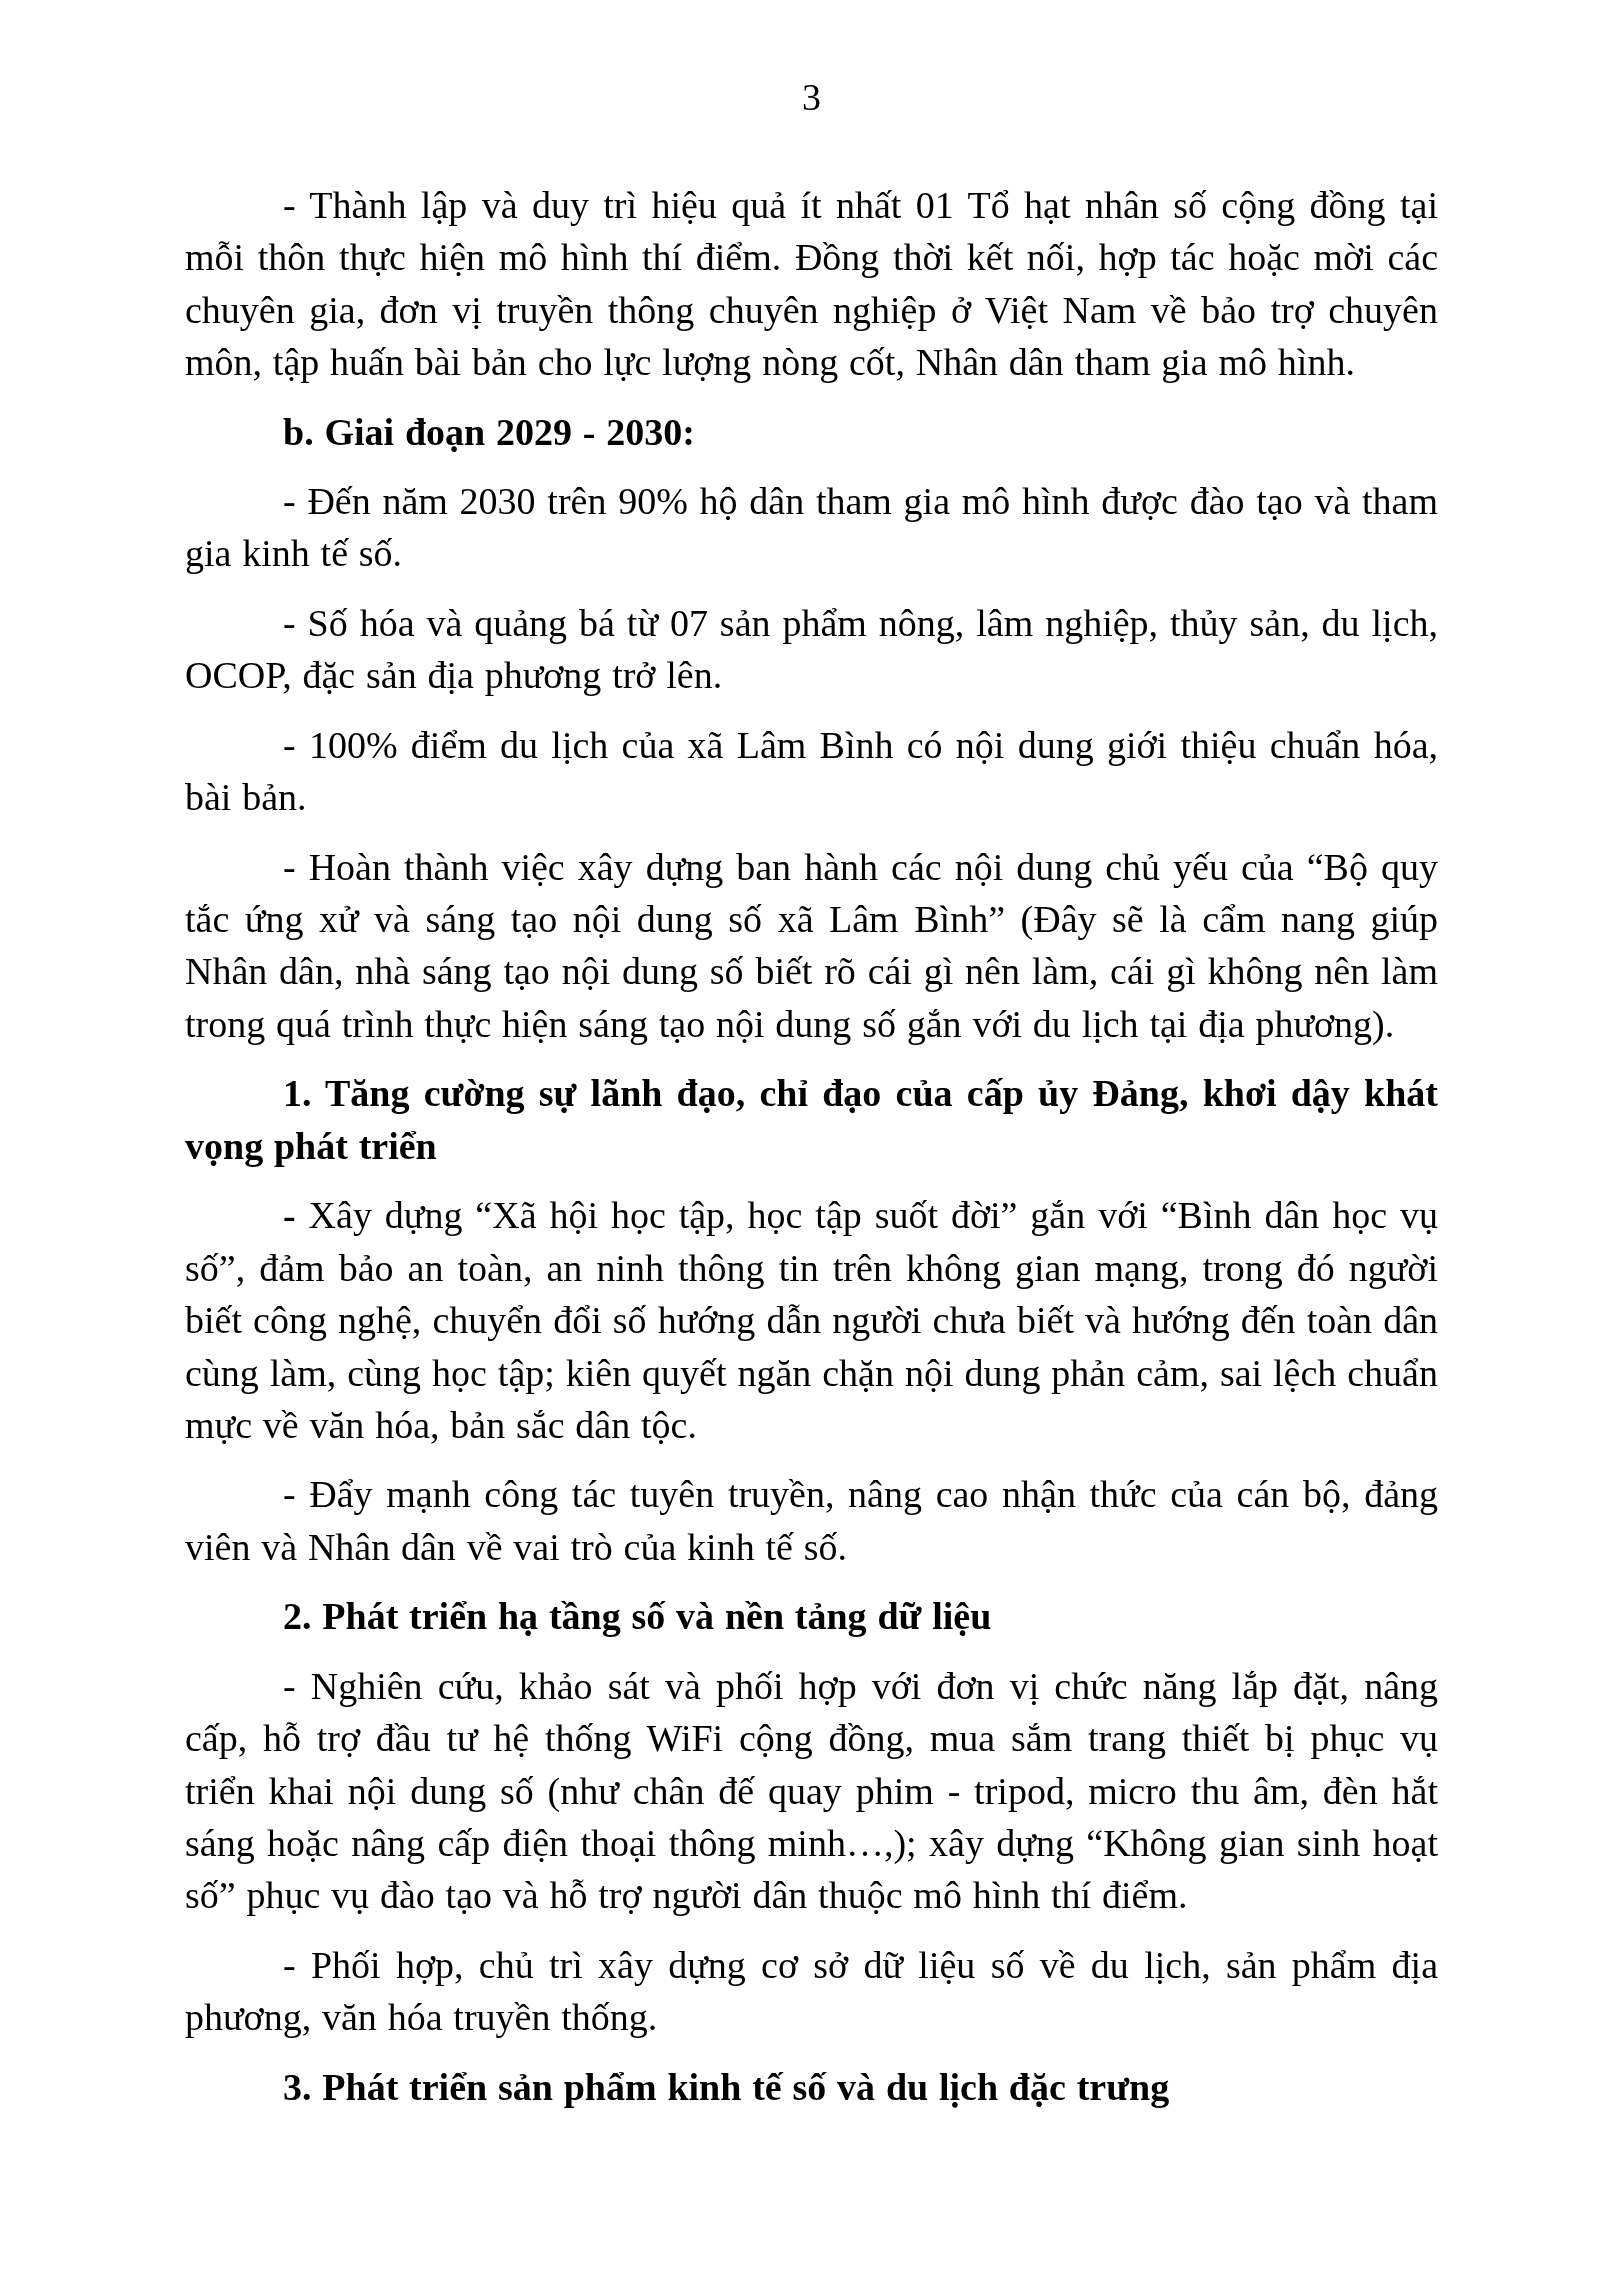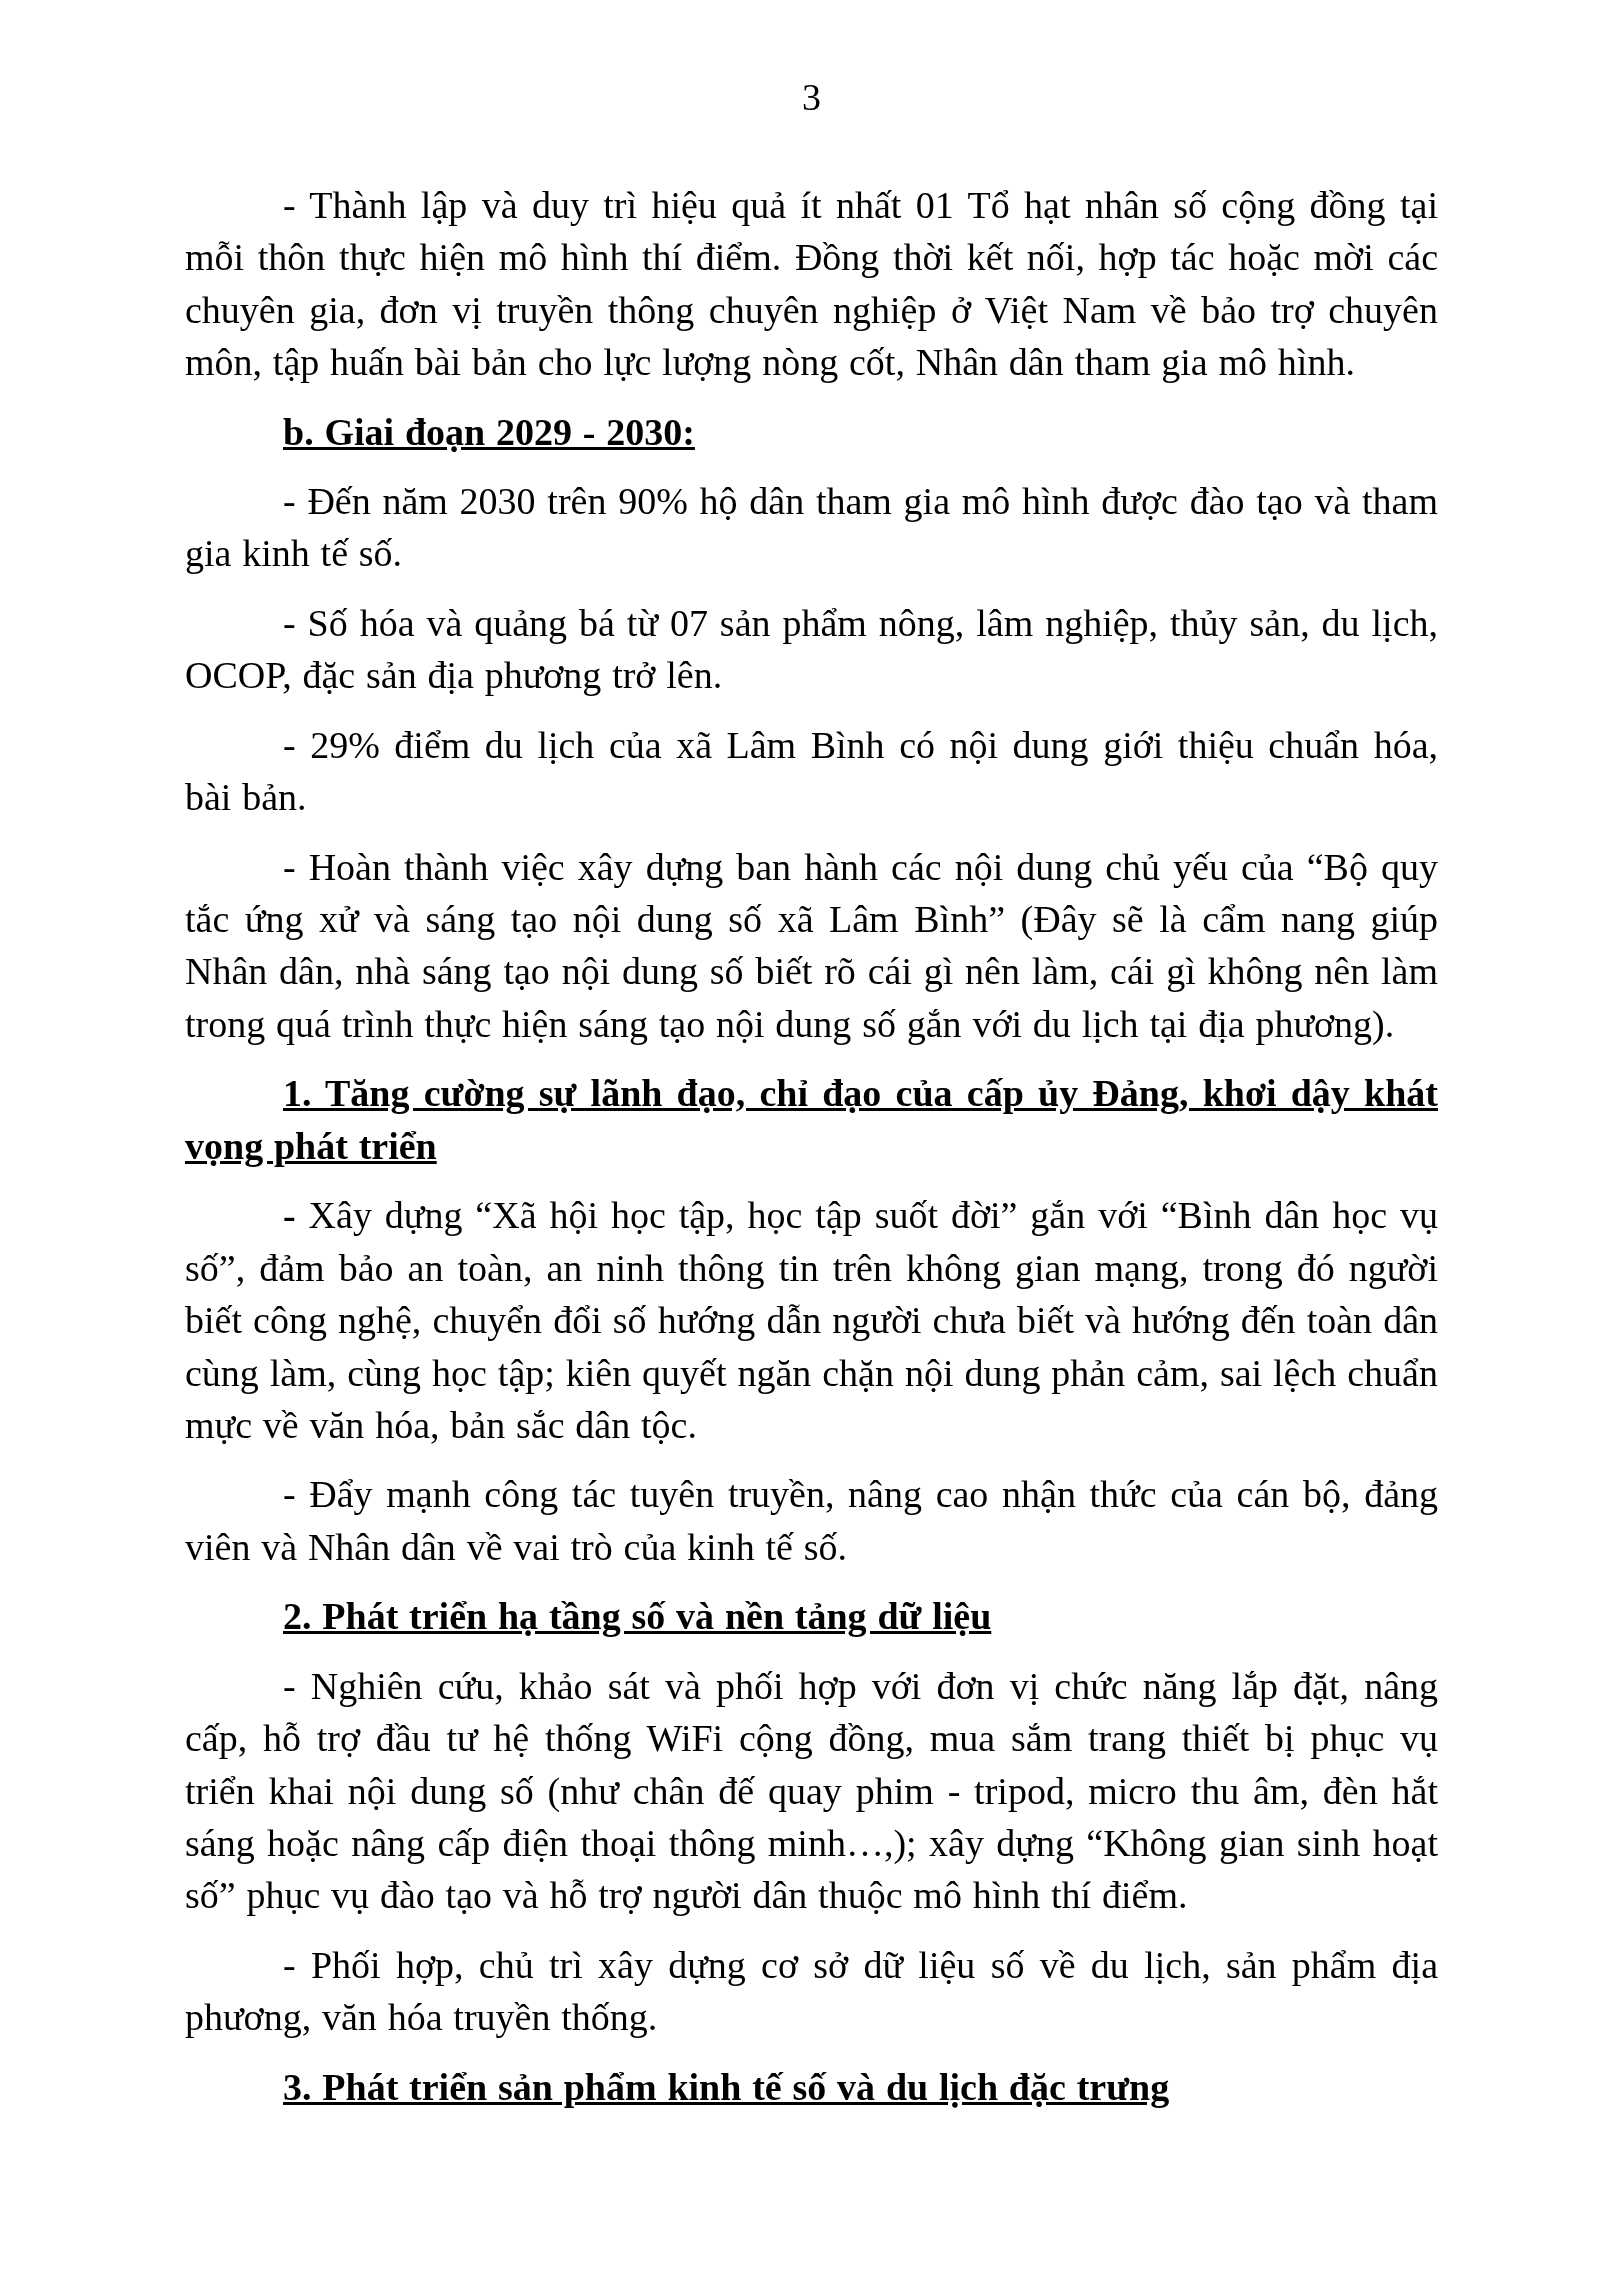--- a/index.html
+++ b/index.html
@@ -31,34 +31,33 @@
     font-size: 38px;
     line-height: 1.38;
     text-align: justify;
     text-indent: 98px;
     margin: 0 0 17px 0;
     word-spacing: 1.3px;
   }
   .doc-body p.heading {
     font-weight: bold;
     margin-top: 4px;
-    text-decoration: underline;
   }
 </style>
 </head>
 <body>
 
 <div class="page">
   <div class="page-number">3</div>
   <div class="doc-body" id="doc-body">
       <p class="body">- Thành lập và duy trì hiệu quả ít nhất 01 Tổ hạt nhân số cộng đồng tại mỗi thôn thực hiện mô hình thí điểm. Đồng thời kết nối, hợp tác hoặc mời các chuyên gia, đơn vị truyền thông chuyên nghiệp ở Việt Nam về bảo trợ chuyên môn, tập huấn bài bản cho lực lượng nòng cốt, Nhân dân tham gia mô hình.</p>
       <p class="heading">b. Giai đoạn 2029 - 2030:</p>
       <p class="body">- Đến năm 2030 trên 90% hộ dân tham gia mô hình được đào tạo và tham gia kinh tế số.</p>
       <p class="body">- Số hóa và quảng bá từ 07 sản phẩm nông, lâm nghiệp, thủy sản, du lịch, OCOP, đặc sản địa phương trở lên.</p>
-      <p class="body">- 29% điểm du lịch của xã Lâm Bình có nội dung giới thiệu chuẩn hóa, bài bản.</p>
+      <p class="body">- 100% điểm du lịch của xã Lâm Bình có nội dung giới thiệu chuẩn hóa, bài bản.</p>
       <p class="body">- Hoàn thành việc xây dựng ban hành các nội dung chủ yếu của “Bộ quy tắc ứng xử và sáng tạo nội dung số xã Lâm Bình” (Đây sẽ là cẩm nang giúp Nhân dân, nhà sáng tạo nội dung số biết rõ cái gì nên làm, cái gì không nên làm trong quá trình thực hiện sáng tạo nội dung số gắn với du lịch tại địa phương).</p>
       <p class="heading">1. Tăng cường sự lãnh đạo, chỉ đạo của cấp ủy Đảng, khơi dậy khát vọng phát triển</p>
       <p class="body"><b>-</b> Xây dựng “Xã hội học tập, học tập suốt đời” gắn với “Bình dân học vụ số”, đảm bảo an toàn, an ninh thông tin trên không gian mạng, trong đó người biết công nghệ, chuyển đổi số hướng dẫn người chưa biết và hướng đến toàn dân cùng làm, cùng học tập; kiên quyết ngăn chặn nội dung phản cảm, sai lệch chuẩn mực về văn hóa, bản sắc dân tộc.</p>
       <p class="body">- Đẩy mạnh công tác tuyên truyền, nâng cao nhận thức của cán bộ, đảng viên và Nhân dân về vai trò của kinh tế số.</p>
       <p class="heading">2. Phát triển hạ tầng số và nền tảng dữ liệu</p>
       <p class="body">- Nghiên cứu, khảo sát và phối hợp với đơn vị chức năng lắp đặt, nâng cấp, hỗ trợ đầu tư hệ thống WiFi cộng đồng, mua sắm trang thiết bị phục vụ triển khai nội dung số (như chân đế quay phim - tripod, micro thu âm, đèn hắt sáng hoặc nâng cấp điện thoại thông minh…,); xây dựng “Không gian sinh hoạt số” phục vụ đào tạo và hỗ trợ người dân thuộc mô hình thí điểm.</p>
       <p class="body">- Phối hợp, chủ trì xây dựng cơ sở dữ liệu số về du lịch, sản phẩm địa phương, văn hóa truyền thống.</p>
       <p class="heading">3. Phát triển sản phẩm kinh tế số và du lịch đặc trưng</p>
     </div>
 </div>

